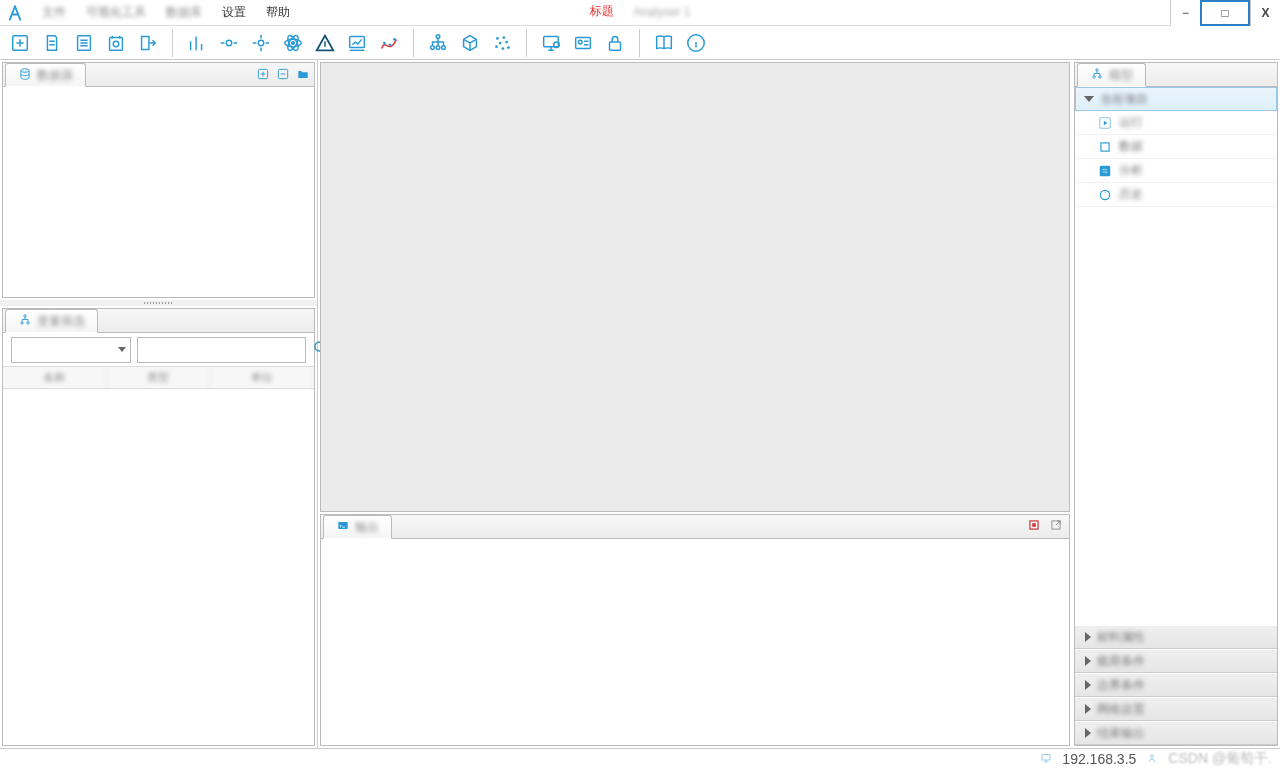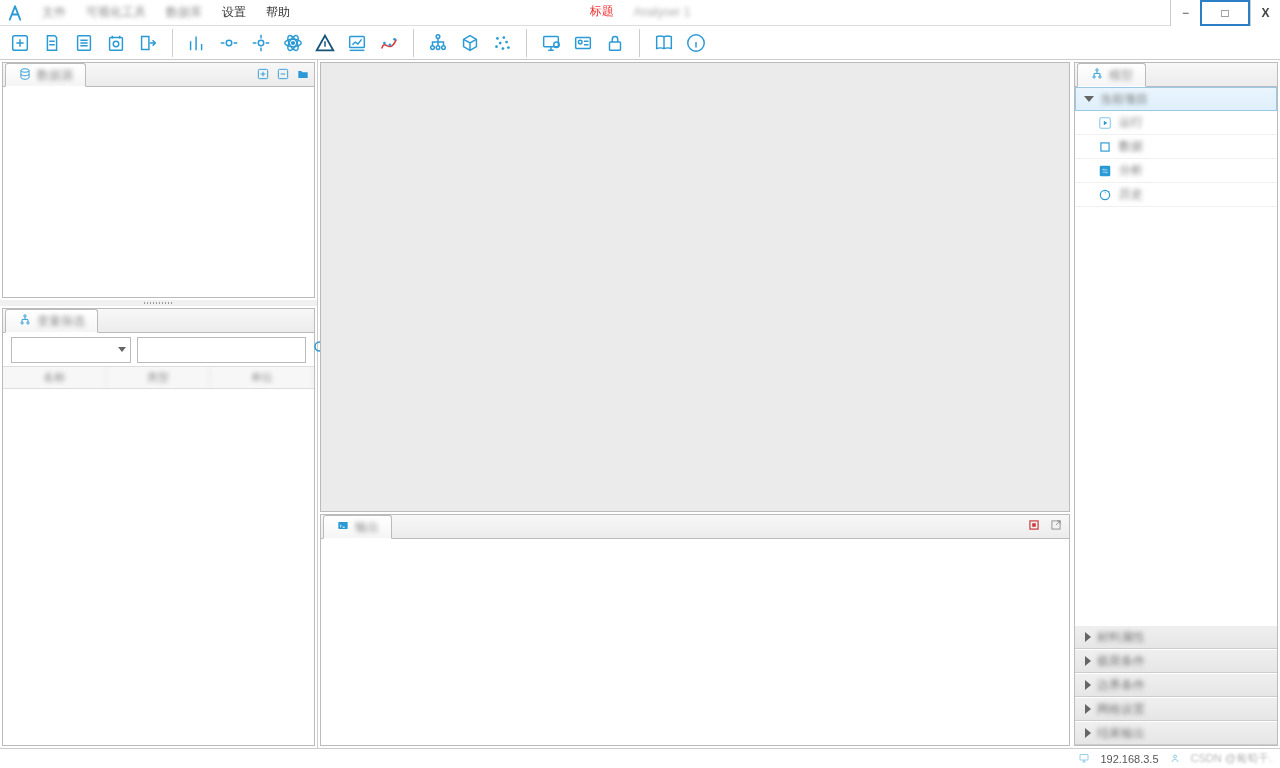--- a/index.html
+++ b/index.html
@@ -53,21 +53,21 @@
   .tree-row { height: 24px; display: flex; align-items: center; gap: 6px; padding: 0 6px; border-bottom: 1px solid #f0f0f0; }
   .tree-row.head { background: linear-gradient(#eaf4fc,#dff0fb); border: 1px solid #9cc8e8; }
   .tree-row .toggle { width: 0; height: 0; }
   .tree-row .toggle.open { border-left: 5px solid transparent; border-right: 5px solid transparent; border-top: 6px solid #666; margin-left: 2px; }
   .tree-row .toggle.closed { border-top: 5px solid transparent; border-bottom: 5px solid transparent; border-left: 6px solid #666; margin-left: 4px; }
   .tree-row .ic { width: 16px; height: 16px; display: flex; align-items: center; justify-content: center; }
   .tree-row .ic svg { width: 14px; height: 14px; }
   .tree-row .lbl { color: #777; filter: blur(2px); }
   .tree-sub .tree-row { padding-left: 22px; background: #fff; }
   .section-list .tree-row { background: linear-gradient(#efefef,#e6e6e6); border-top: 1px solid #fff; border-bottom: 1px solid #ccc; padding-left: 6px; }
-  .statusbar { height: 20px; border-top: 1px solid #ccc; display: flex; align-items: center; justify-content: flex-end; font-size: 11px; color: #555; padding: 0 8px; gap: 10px; }
+  .statusbar { height: 20px; border-top: 1px solid #ccc; display: flex; align-items: center; justify-content: flex-end; font-size: 14px; color: #555; padding: 0 8px; gap: 10px; }
   .statusbar svg { width: 12px; height: 12px; }
   .watermark { color: #bbb; filter: blur(1px); }
 </style>
 </head>
 <body>
 
 <div class="menubar">
   <span class="logo">
     <svg viewBox="0 0 24 24">
         <path d="M12 3 L5 21 M12 3 L19 21 M8 14 L16 14" stroke="#2a9ad6" stroke-width="2.5" fill="none" stroke-linecap="round"></path>

